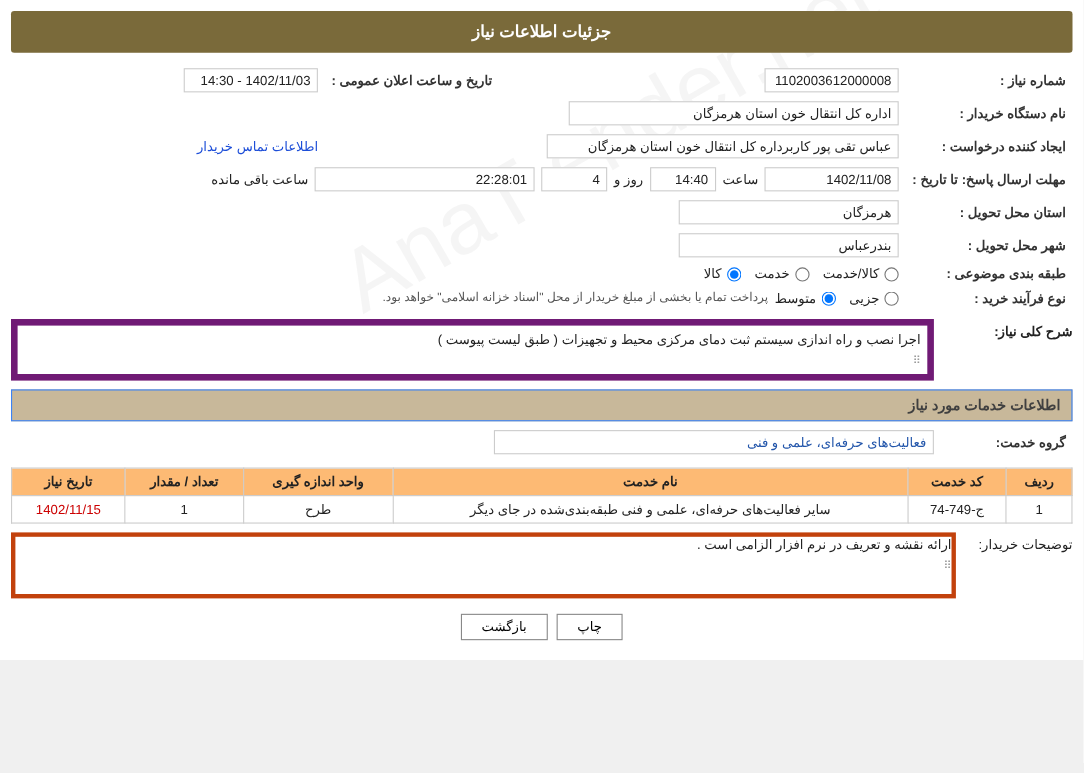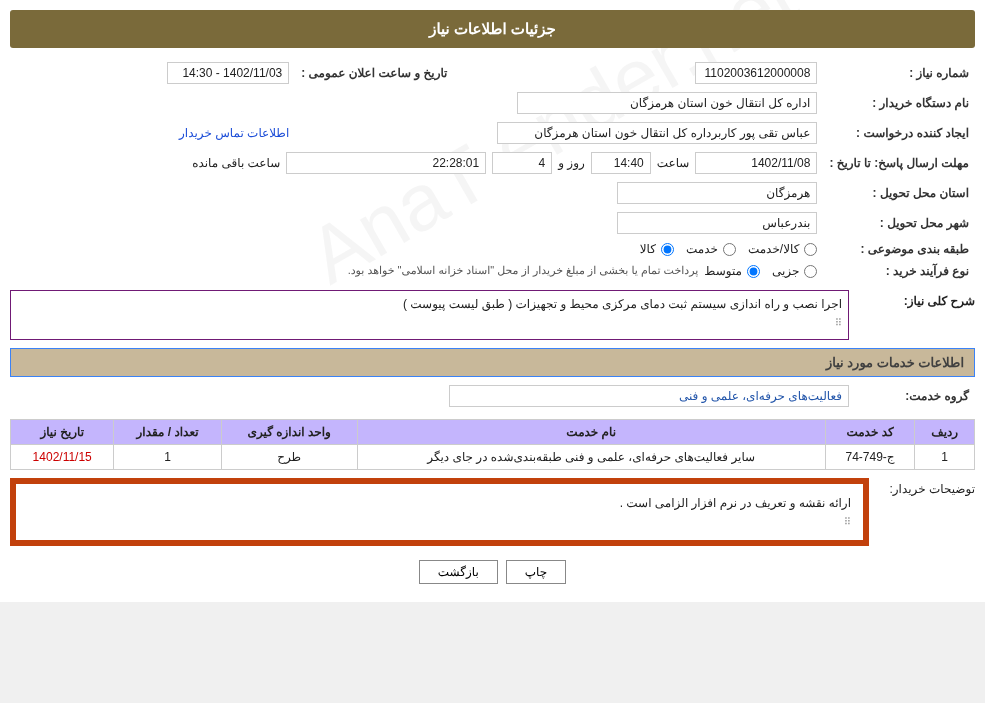--- a/index.html
+++ b/index.html
@@ -94,21 +94,21 @@
     }
     .services-section {
       margin: 8px 0;
     }
     .services-table {
       width: 100%;
       border-collapse: collapse;
       border: 1px solid #ccc;
     }
     .services-table th {
-      background: #c4b5fd;
+      background: #fdba74;
       border: 1px solid #ccc;
       padding: 5px 8px;
       text-align: center;
       font-size: 12px;
       font-weight: bold;
     }
     .services-table td {
       border: 1px solid #ccc;
       padding: 5px 8px;
       text-align: center;
@@ -275,21 +275,21 @@
             </div>
             <span class="note-text">پرداخت تمام یا بخشی از مبلغ خریدار از محل "اسناد خزانه اسلامی" خواهد بود.</span>
           </div>
         </td>
       </tr>
     </tbody>
       </table>
 
     <div class="row-flex" style="margin: 6px 0; align-items:flex-start;">
       <span style="font-weight:bold; white-space:nowrap; width:120px; text-align:right; padding-top:4px;">شرح کلی نیاز:</span>
-      <div style="flex:1; border:1px solid #701a75; padding:6px; min-height:50px; background:#fff; direction:rtl; text-align:right;">
+      <div style="flex:1; border:6px solid #701a75; padding:6px; min-height:50px; background:#fff; direction:rtl; text-align:right;">
         <span>اجرا نصب و راه اندازی سیستم ثبت دمای مرکزی محیط و تجهیزات ( طبق لیست پیوست )</span>
         <div style="margin-top:4px;">
           <span style="font-size:10px; color:#999;">⠿</span>
         </div>
       </div>
     </div>
 
     <div class="section-header">اطلاعات خدمات مورد نیاز</div>
 
     <table class="info-table" style="margin-bottom:6px;">
@@ -325,21 +325,21 @@
               <td style="color: rgb(204, 0, 0);">1402/11/15</td>
             </tr>
           </tbody>
       </table>
     </div>
 
     <div class="buyer-notes-section">
       <div class="buyer-notes-row">
         <span class="buyer-notes-label">توضیحات خریدار:</span>
         <div class="buyer-notes-content">
-          <div style="border:6px solid #c2410c; padding:12px; min-height:60px; background:#fff; direction:rtl; text-align:right;">
+          <div style="border:4px solid #c2410c; padding:0; min-height:60px; background:#fff; direction:rtl; text-align:right;">
             <span>ارائه نقشه و تعریف در نرم افزار الزامی است .</span>
             <div style="margin-top:4px;">
               <span style="font-size:10px; color:#999;">⠿</span>
             </div>
           </div>
         </div>
       </div>
     </div>
 
     <div class="buttons-row">

